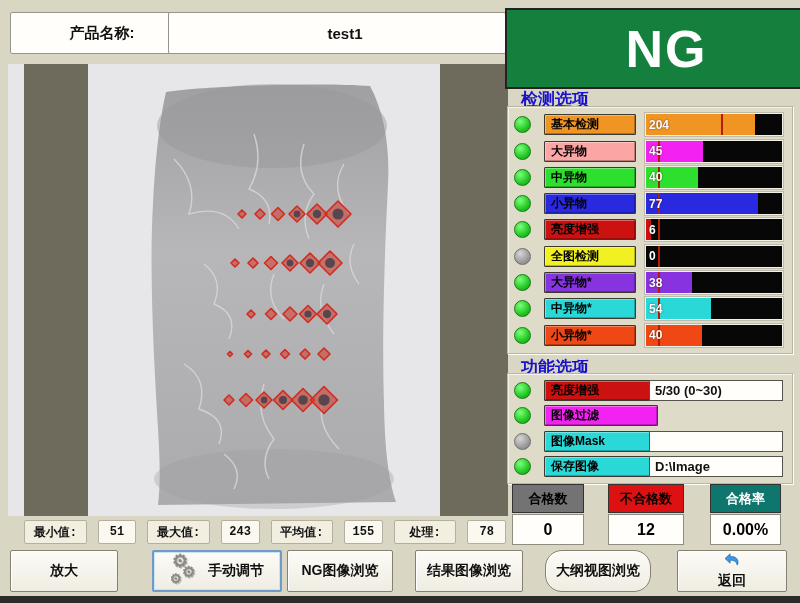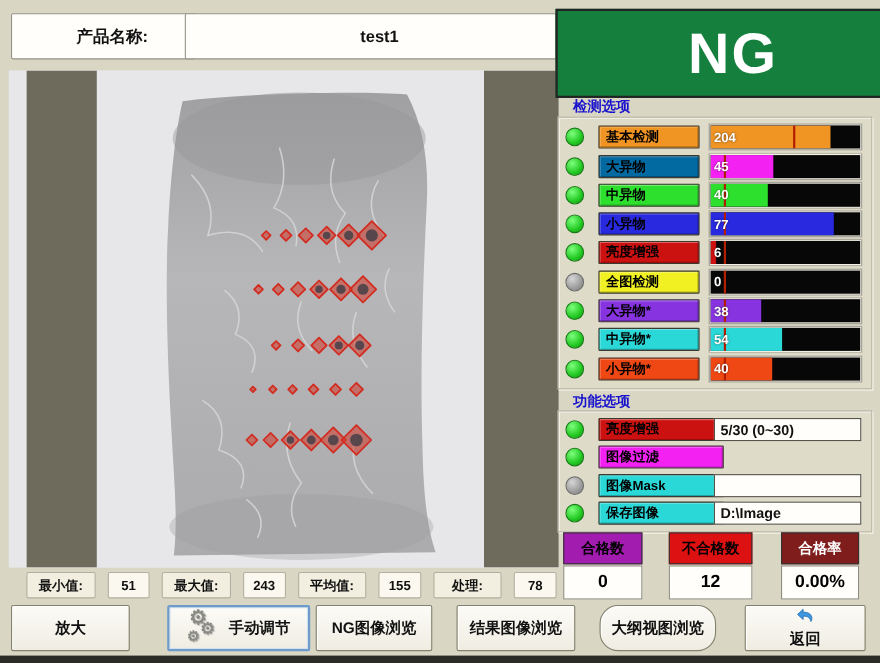--- a/index.html
+++ b/index.html
@@ -23,21 +23,21 @@
   
   #image-area{left:8px;top:64px;width:484px;height:452px;background:#e7e7e9;}
 
   
   #ng-banner{
     left:505px;top:8px;width:287px;height:77px;
     border:2px solid #222;display:flex;align-items:center;justify-content:center;
     color:#fff;font-size:52px;font-weight:bold;letter-spacing:2px;
   }
 
-  .section-title{font-size:13px;font-weight:bold;color:#1812cc;}
+  .section-title{font-size:17px;font-weight:bold;color:#1812cc;}
   #detection-title{left:505px;top:88px;}
   #function-title{left:505px;top:356px;}
 
   .panel{
     border:1px solid #b9b6a6;background:#dedbc9;
     box-shadow:inset 1px 1px 0 rgba(255,255,255,.7), 1px 1px 0 #fffef5;
     display:flex;flex-direction:column;justify-content:space-evenly;
     box-sizing:border-box;padding:2px 9px 2px 6px;
   }
   #detection-rows{left:507px;top:106px;width:286px;height:248px;}
@@ -84,21 +84,21 @@
   }
   .counter .c-val{
     height:29px;margin-top:1px;background:#fffefa;border:1px solid #8f8d80;
     display:flex;align-items:center;justify-content:center;font-size:16px;font-weight:bold;color:#000;
   }
   #counter-pass{left:512px;top:484px;width:72px;}
   #counter-fail{left:608px;top:484px;width:76px;}
   #counter-rate{left:710px;top:484px;width:71px;}
 
   
-  #stats-row{left:8px;top:520px;width:482px;height:24px;display:flex;gap:11px;}
+  #stats-row{left:8px;top:520px;width:482px;height:24px;display:flex;gap:11px;font-family:Liberation Mono, monospace;}
   .stat-label,.stat-value{
     background:#f2efe1;border:1px solid #b3b0a0;border-radius:2px;
     display:flex;align-items:center;justify-content:center;
     font-size:12px;font-weight:bold;color:#111;height:24px;box-sizing:border-box;
   }
   .stat-label{flex:1.65;}
   .stat-value{flex:1;background:#fbf9ef;}
 
   
   .bottom-btn{
@@ -216,21 +216,21 @@
       <span class="ind green"></span>
       <button class="opt-btn" style="background:#f09424">基本检测</button>
       <div class="bar">
         <div class="fill" style="width:80%;background:#f09424"></div>
         <div class="thresh" style="left:55%"></div>
         <span class="bar-val">204</span>
       </div>
     </div>
     <div class="det-row">
       <span class="ind green"></span>
-      <button class="opt-btn" style="background:#0369a1">大异物</button>
+      <button class="opt-btn" style="background:#fca5a5">大异物</button>
       <div class="bar">
         <div class="fill" style="width:42%;background:#f322f3"></div>
         <div class="thresh" style="left:9%"></div>
         <span class="bar-val">45</span>
       </div>
     </div>
     <div class="det-row">
       <span class="ind green"></span>
       <button class="opt-btn" style="background:#2ee02e">中异物</button>
       <div class="bar">
@@ -312,29 +312,29 @@
       <div class="fn-field"></div>
     </div>
     <div class="fn-row">
       <span class="ind green"></span>
       <button class="opt-btn" style="background:#2ad8d8">保存图像</button>
       <div class="fn-field">D:\Image</div>
     </div>
   </div>
 
 <div class="counter" id="counter-pass">
-  <div class="c-head" style="background: #a21caf; color: rgb(0, 0, 0);">合格数</div>
+  <div class="c-head" style="background: #737373; color: rgb(0, 0, 0);">合格数</div>
   <div class="c-val">0</div>
 </div>
 <div class="counter" id="counter-fail">
   <div class="c-head" style="background: rgb(221, 17, 17); color: rgb(0, 0, 0);">不合格数</div>
   <div class="c-val">12</div>
 </div>
 <div class="counter" id="counter-rate">
-  <div class="c-head" style="background: #7f1d1d; color: rgb(255, 255, 255);">合格率</div>
+  <div class="c-head" style="background: #0f766e; color: rgb(255, 255, 255);">合格率</div>
   <div class="c-val">0.00%</div>
 </div>
 
 <div class="abs" id="stats-row">
   <div class="stat-label">最小值:</div>
   <div class="stat-value">51</div>
   <div class="stat-label">最大值:</div>
   <div class="stat-value">243</div>
   <div class="stat-label">平均值:</div>
   <div class="stat-value">155</div>

